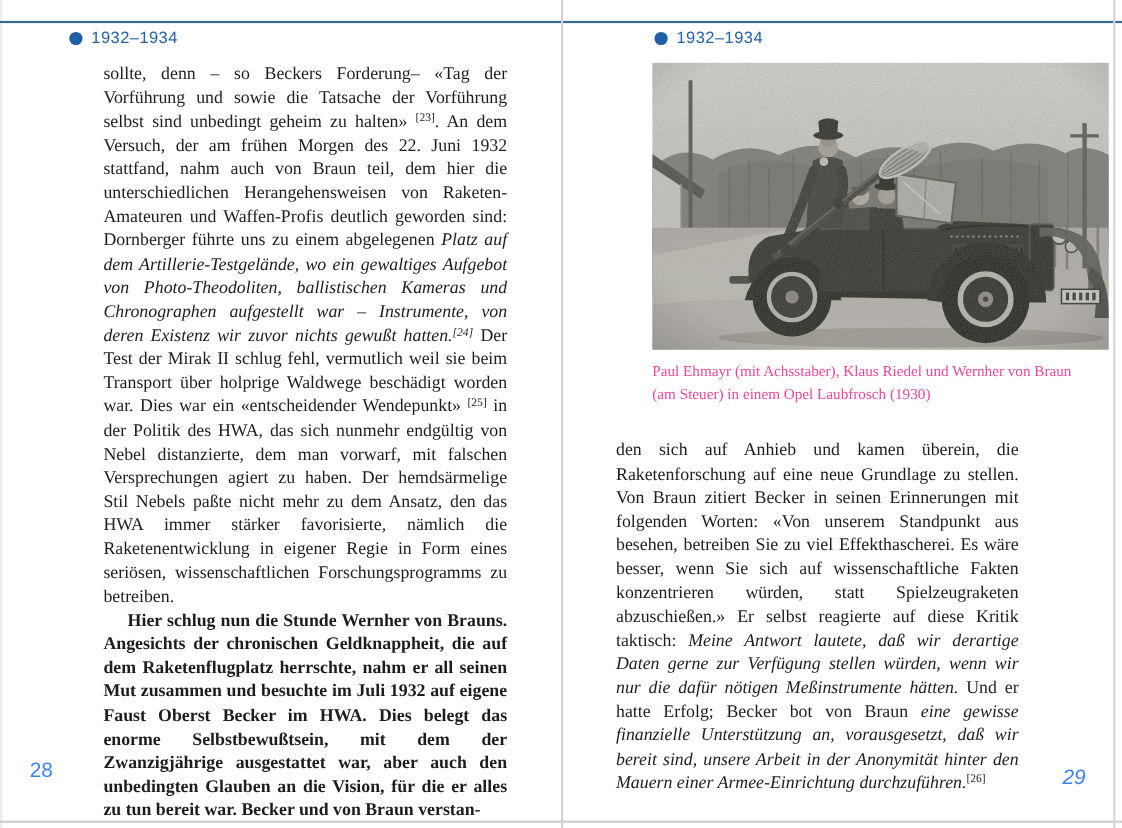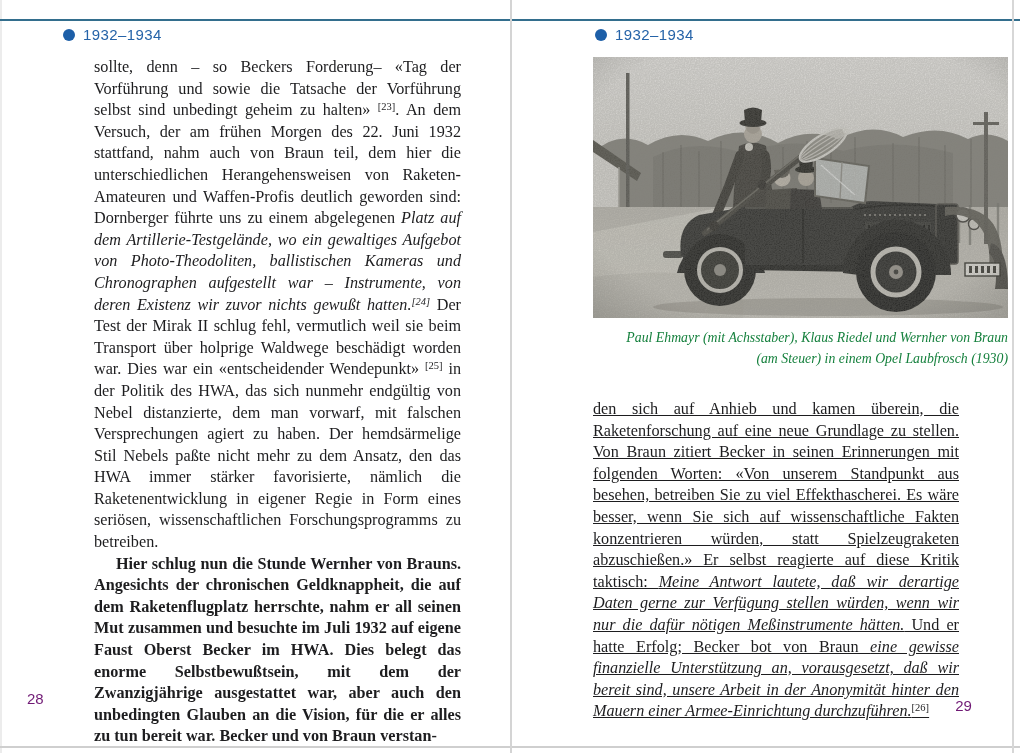--- a/index.html
+++ b/index.html
@@ -24,26 +24,26 @@
   .body-text{position:absolute;font-size:16.2px;line-height:21.6px;text-align:justify;}
   .body-text p{margin:0;}
   .body-text p.indent{text-indent:22px;font-weight:bold;}
   .it{font-style:italic;}
   .ref{font-size:10.5px;vertical-align:5px;line-height:0;}
 
   .photo-frame{position:absolute;left:593px;top:57px;width:415px;height:261px;}
   .photo-frame svg{display:block;}
 
   .photo-caption{
-    position:absolute;left:593px;top:327px;width:415px;text-align:right;
-    font-style:italic;font-size:13.8px;line-height:21px;color:#15803d;white-space:nowrap;
+    position:absolute;left:593px;top:327px;width:415px;text-align:left;
+    font-size:13.8px;line-height:21px;color:#ec4899;white-space:nowrap;
   }
   .page-num{
     position:absolute;font-family:"Liberation Sans", sans-serif;
-    font-size:15px;color:#701a75;
+    font-size:19px;color:#3b82f6;
   }
 </style>
 </head>
 <body>
 
 <div class="left-edge"></div>
 <div class="top-rule"></div>
 <div class="bottom-rule"></div>
 <div class="divider"></div>
 <div class="right-edge"></div>
@@ -256,17 +256,17 @@
       <rect x="0" y="0" width="415" height="261" filter="url(#grain)" opacity="0.4"></rect>
       <rect x="0" y="0" width="415" height="261" fill="url(#vig)"></rect>
     </svg>
   </div>
 
   <div class="photo-caption">
     <div>Paul Ehmayr (mit Achsstaber), Klaus Riedel und Wernher von Braun</div>
     <div>(am Steuer) in einem Opel Laubfrosch (1930)</div>
   </div>
 
-  <div class="body-text" style="left:593px;top:399px;width:366px;text-decoration:underline;">
+  <div class="body-text" style="left:560px;top:399px;width:366px;">
       <p><span>den sich auf Anhieb und kamen überein, die Raketenforschung auf eine neue Grundlage zu stellen. Von Braun zitiert Becker in seinen Erinnerungen mit folgenden Worten: «Von unserem Standpunkt aus besehen, betreiben Sie zu viel Effekthascherei. Es wäre besser, wenn Sie sich auf wissenschaftliche Fakten konzentrieren würden, statt Spielzeugraketen abzuschießen.» Er selbst reagierte auf diese Kritik taktisch: </span><span class="it">Meine Antwort lautete, daß wir derartige Daten gerne zur Verfügung stellen würden, wenn wir nur die dafür nötigen Meßinstrumente hätten.</span><span> Und er hatte Erfolg; Becker bot von Braun </span><span class="it">eine gewisse finanzielle Unterstützung an, vorausgesetzt, daß wir bereit sind, unsere Arbeit in der Anonymität hinter den Mauern einer Armee-Einrichtung durchzuführen.</span><span class="ref">[26]</span></p>
     </div>
-  <div class="page-num" style="left:940px;top:697px;width:47px;text-align:center;">29</div>
+  <div class="page-num" style="left:940px;top:697px;width:47px;text-align:right;font-style:italic;">29</div>
 </div>
 
 </body></html>

